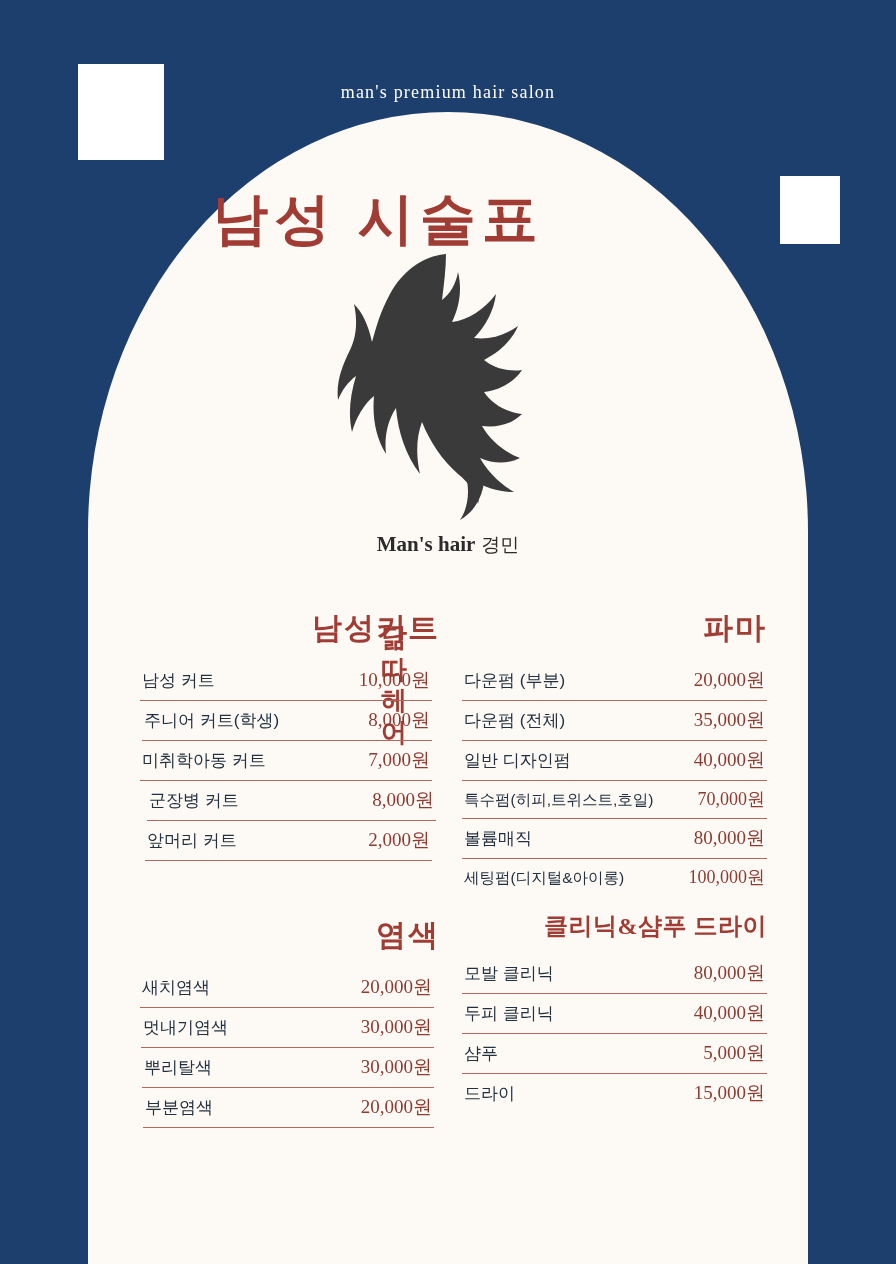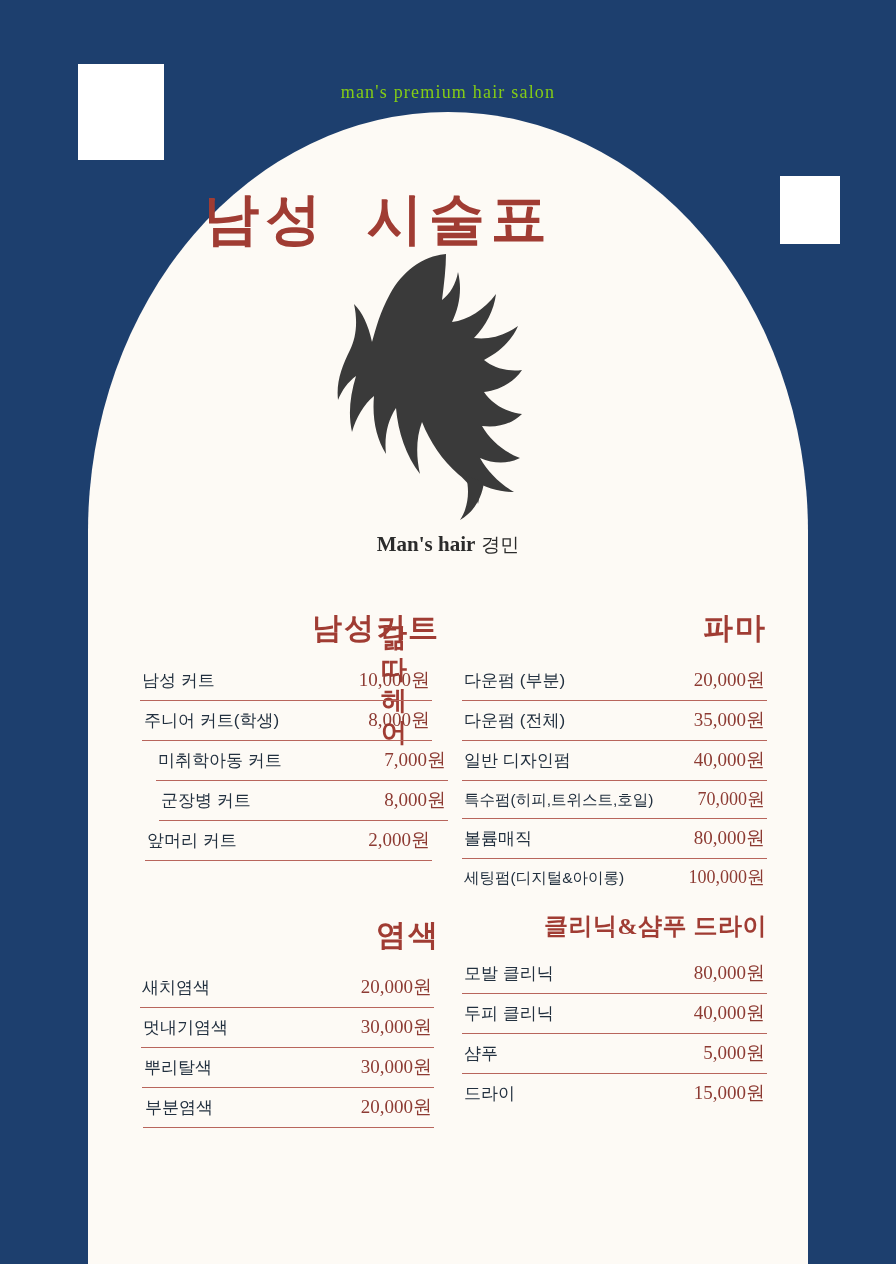--- a/index.html
+++ b/index.html
@@ -38,33 +38,33 @@
   }
   .sparkle svg { display: block; }
 
   
   .tagline {
     position: absolute;
     top: 82px;
     left: 0;
     width: 896px;
     text-align: center;
-    color: #84cc16;
+    color: #ffffff;
     font-family: "Liberation Serif", serif;
     font-size: 18px;
     letter-spacing: 1.2px;
   }
   .title {
     position: absolute;
     top: 182px;
     left: 0;
     width: 756px;
     text-align: center;
     color: #a03c33;
-    font-family: Liberation Mono, monospace;
+    font-family: Liberation Sans, sans-serif;
     font-weight: bold;
     font-size: 56px;
     letter-spacing: 6px;
   }
 
   
   .logo-wrap {
     position: absolute;
     top: 250px;
     left: 0;
@@ -155,22 +155,22 @@
     text-align: right;
   }
   .row.small .name { font-size: 15.5px; text-align: center; }
   .row.small .price { font-size: 18px; }
 
   .gap-block { height: 54px; }
 
   
   .col.left .rows .row:nth-child(1) { margin-left: 0px;  width: 288px; }
   .col.left .rows .row:nth-child(2) { margin-left: 2px;  width: 286px; }
-  .col.left .rows .row:nth-child(3) { margin-left: 16px;  width: 288px; }
-  .col.left .rows .row:nth-child(4) { margin-left: 19px;  width: 285px; }
+  .col.left .rows .row:nth-child(3) { margin-left: 0px;  width: 288px; }
+  .col.left .rows .row:nth-child(4) { margin-left: 7px;  width: 285px; }
   .col.left .rows .row:nth-child(5) { margin-left: 5px;  width: 283px; }
 
   .col.left .rows.dye .row:nth-child(1) { margin-left: 0px; width: 290px; }
   .col.left .rows.dye .row:nth-child(2) { margin-left: 1px; width: 289px; }
   .col.left .rows.dye .row:nth-child(3) { margin-left: 2px; width: 288px; }
   .col.left .rows.dye .row:nth-child(4) { margin-left: 3px; width: 287px; }
   .col.left .rows.dye .row:nth-child(5) { margin-left: 5px; width: 285px; }
 </style>
 </head>
 <body>

